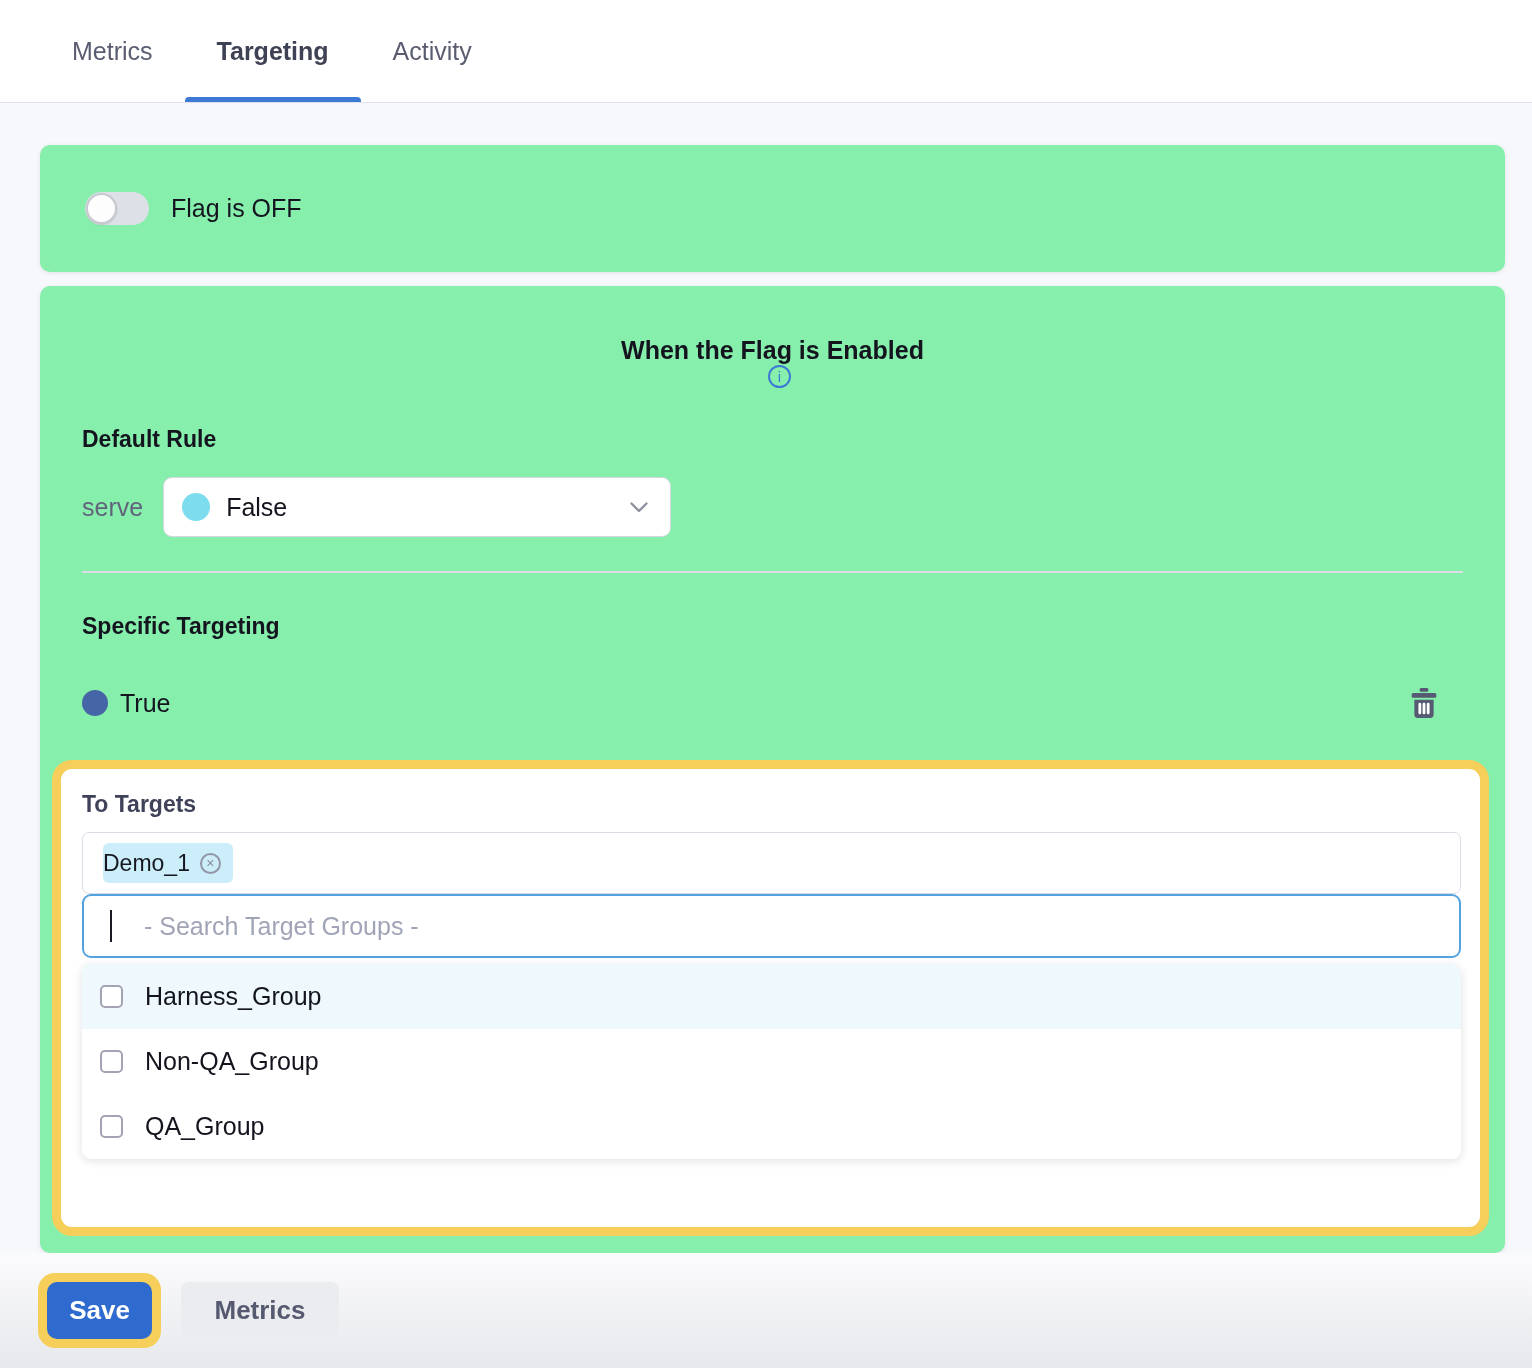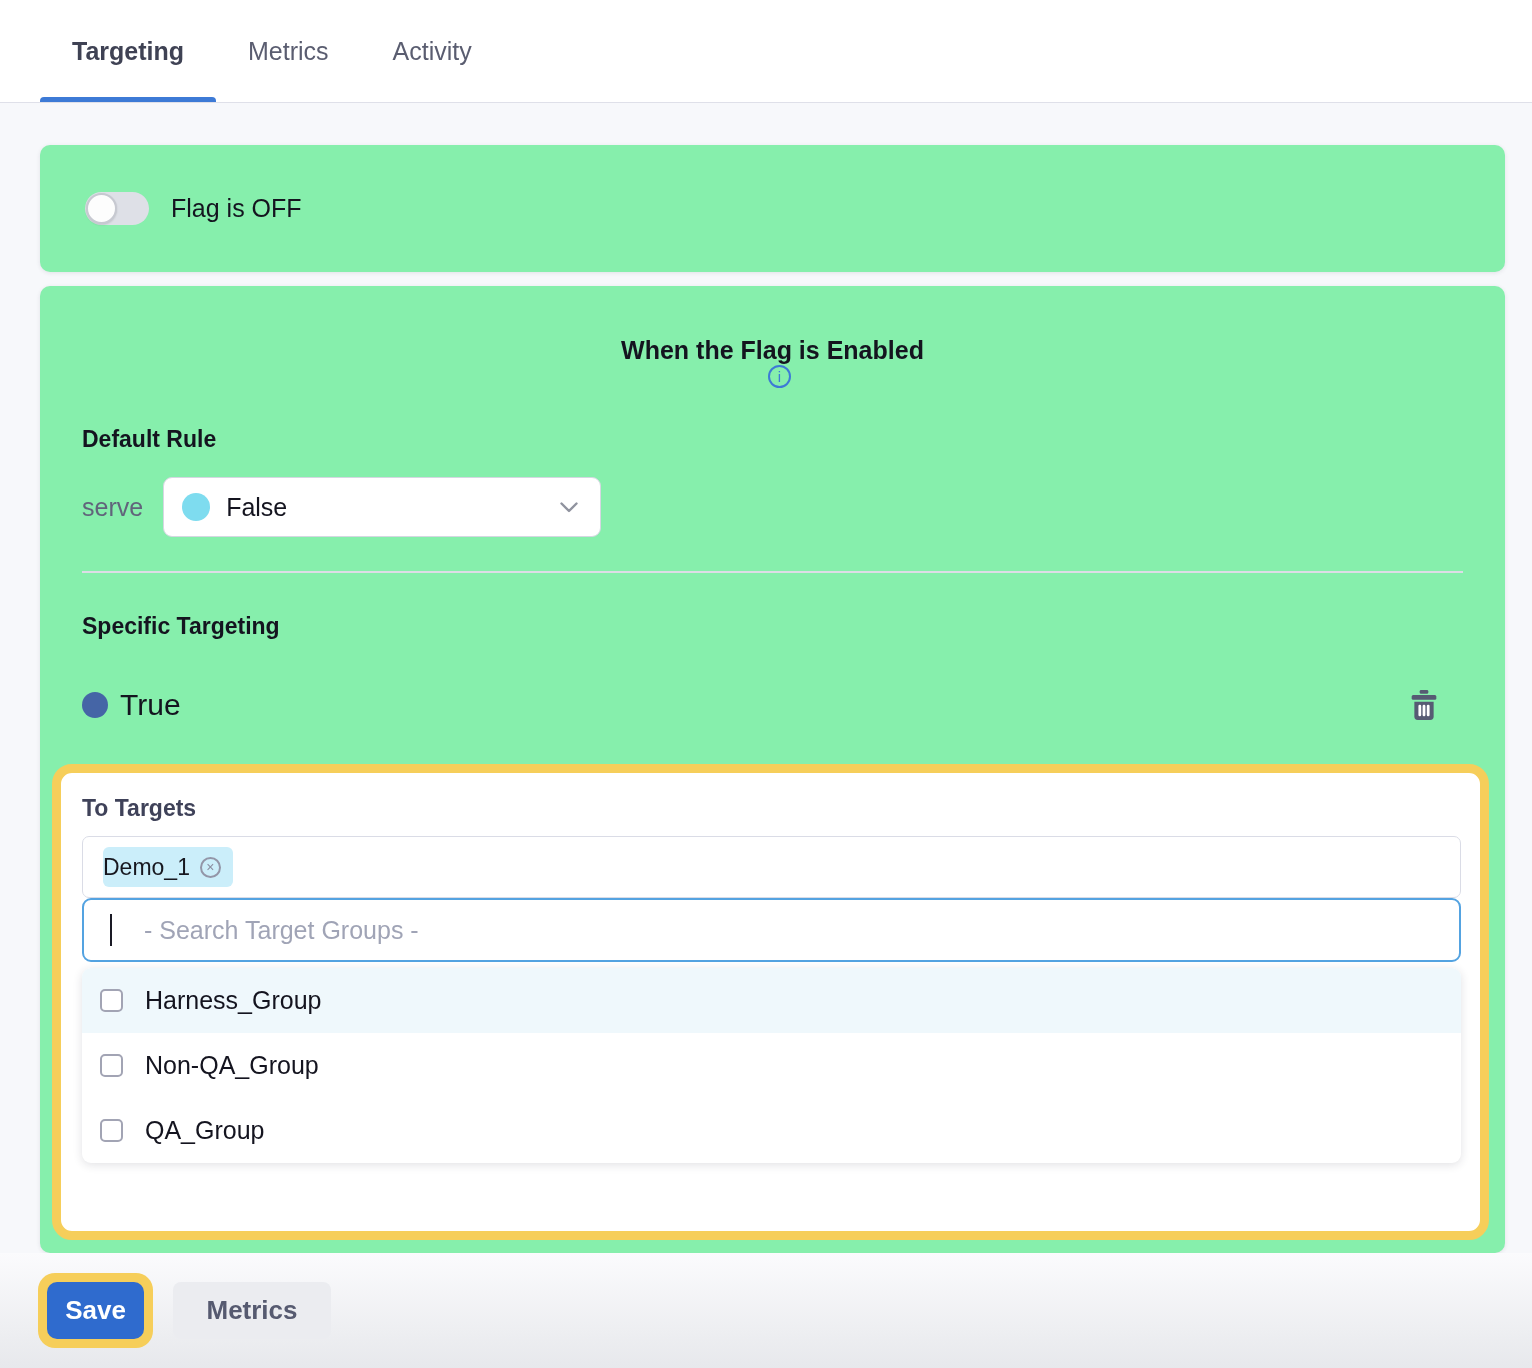--- a/index.html
+++ b/index.html
@@ -59,37 +59,37 @@
   .info-icon {
     margin-left: 14px; width: 23px; height: 23px; flex: none;
     border: 2px solid #3D7AD6; border-radius: 50%;
     color: #3D7AD6; font-size: 15px; font-weight: 400;
     display: flex; align-items: center; justify-content: center;
   }
   .sub-heading { font-size: 23px; font-weight: 700; color: #14141F; margin-bottom: 24px; }
   .serve-row { display: flex; align-items: center; margin-bottom: 34px; }
   .serve-label { font-size: 25px; color: #61647B; }
   .variation-select {
-    margin-left: 20px; width: 438px; height: 60px;
+    margin-left: 20px; width: 508px; height: 60px;
     border: 1px solid #D5D7E1; border-radius: 9px;
     display: flex; align-items: center; padding: 0 22px 0 18px;
     cursor: pointer; background: #fff;
   }
   .dot { border-radius: 50%; flex: none; }
   .dot-false { width: 28px; height: 28px; background: #7EDCEF; }
   .dot-true  { width: 26px; height: 26px; background: #4565A6; }
   .variation-select .value { margin-left: 16px; font-size: 25px; color: #14141F; }
   .variation-select .spacer { flex: 1; }
   .divider { height: 2px; background: #DCDDE6; margin-bottom: 40px; }
   .true-row {
     display: flex; align-items: center; justify-content: space-between;
     margin-bottom: 42px; padding-right: 26px;
   }
   .true-left { display: flex; align-items: center; }
-  .true-left .value { margin-left: 12px; font-size: 30px; color: #14141F; }
+  .true-left .value { margin-left: 12px; font-size: 25px; color: #14141F; }
   .trash-btn { cursor: pointer; display: flex; }
   
   .highlight-box {
     margin-left: -30px; margin-right: -26px;
     border: 9px solid #F6CE5A; border-radius: 20px;
     background: #FFFFFF; height: 476px;
     padding: 14px 19px 0 21px; overflow: hidden;
   }
   .field-label { font-size: 23px; font-weight: 700; color: #3F4259; margin: 8px 0 14px 0; }
   .targets-input {
@@ -137,33 +137,33 @@
   }
   .save-ring {
     background: #F6CE5A; border-radius: 17px; padding: 9px; display: inline-block;
   }
   .btn {
     border: none; border-radius: 10px;
     font-family: "Liberation Sans", sans-serif;
     font-size: 26px; font-weight: 700; cursor: pointer;
     height: 57px; display: flex; align-items: center; justify-content: center;
   }
-  .btn-save { background: #2F6BCE; color: #FFFFFF; width: 97px; }
+  .btn-save { background: #2F6BCE; color: #FFFFFF; width: 105px; }
   .btn-cancel { background: #EBECF0; color: #565A70; width: 158px; margin-left: 20px; margin-top: 9px; border-radius: 8px; }
 </style>
 </head>
 <body>
 
 <div class="header">
+  <div class="tab">
+    <span>Metrics</span>
+  </div>
   <div class="tab active">
     <span>Targeting</span>
     <span class="tab-underline"></span>
-  </div>
-  <div class="tab">
-    <span>Metrics</span>
   </div>
   <div class="tab">
     <span>Activity</span>
   </div>
 </div>
 
 <div class="content">
 
   <div class="card toggle-card">
     <div class="switch">

